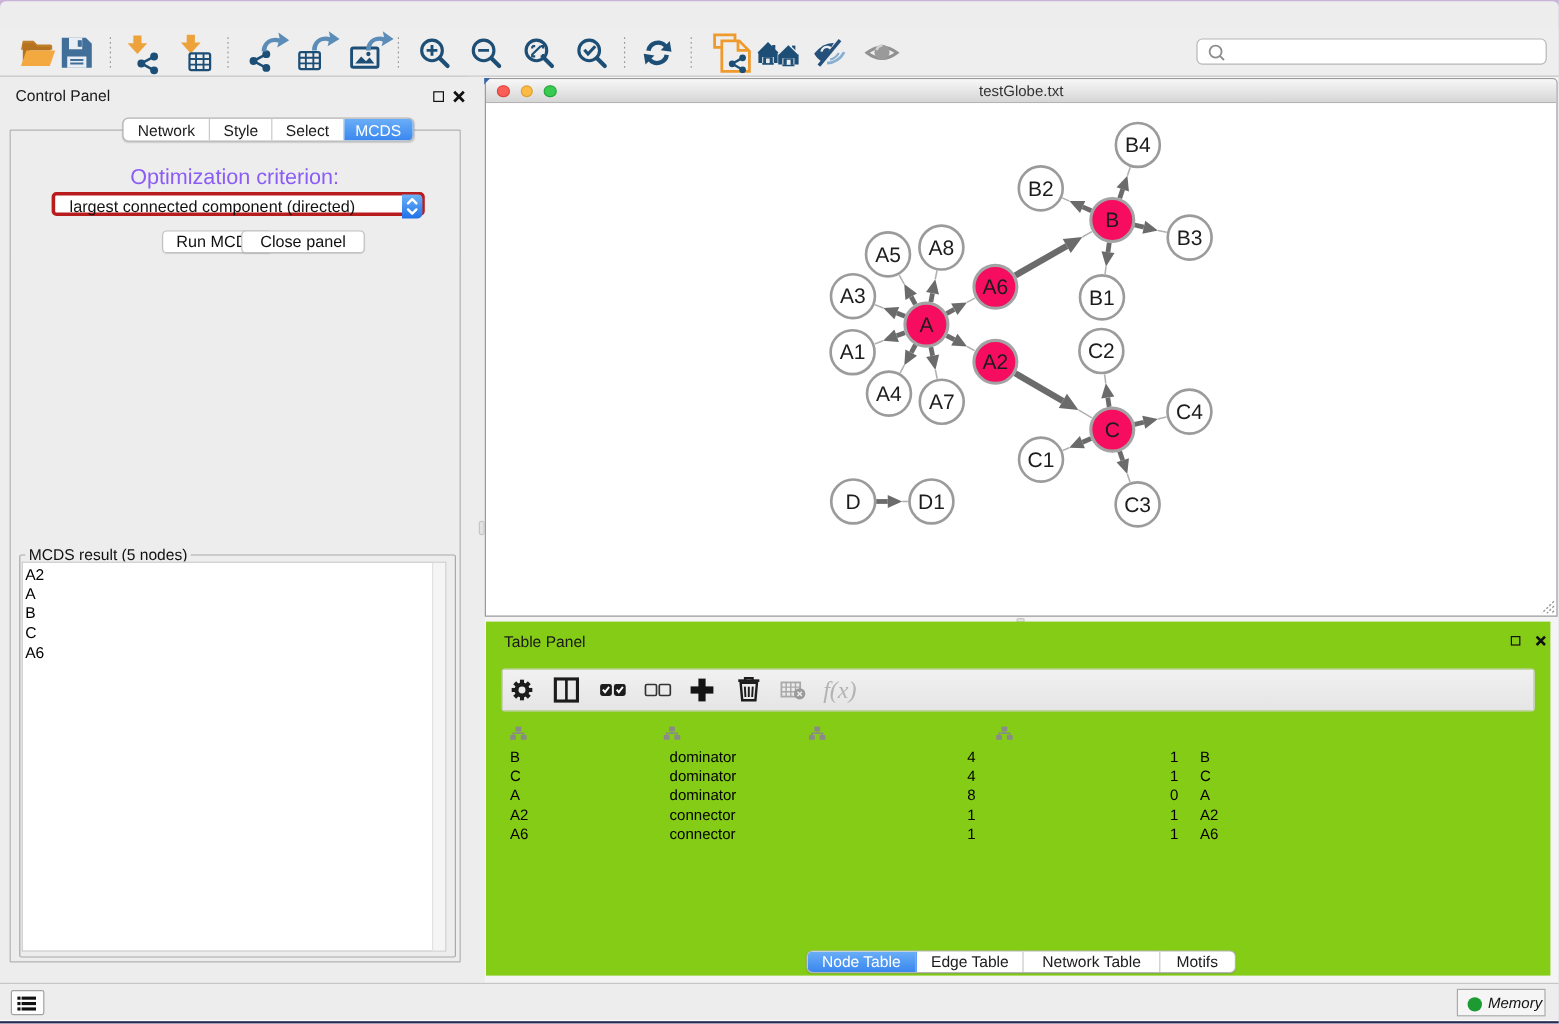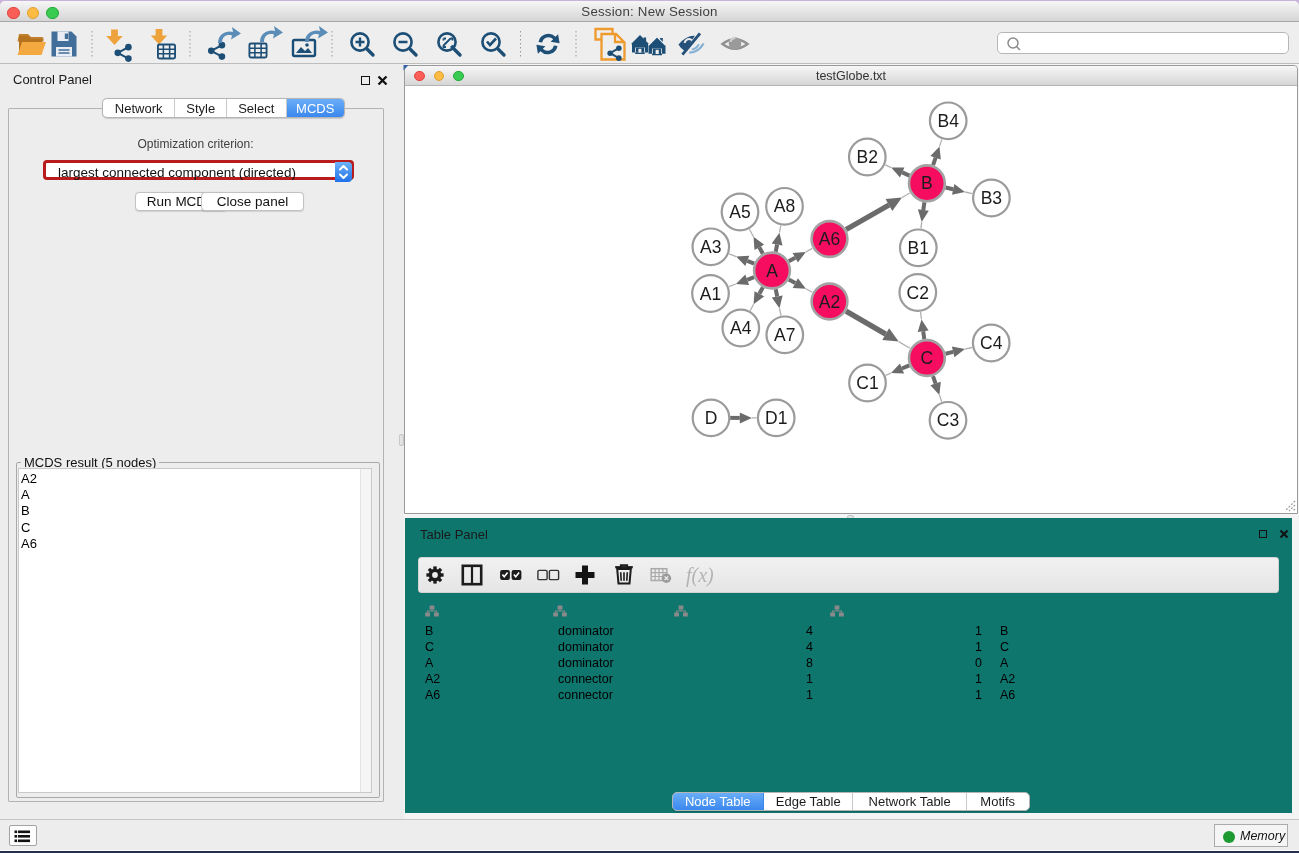--- a/index.html
+++ b/index.html
@@ -10,42 +10,36 @@
 .tl { position:absolute; top:5.5px; width:12.5px; height:12.5px; border-radius:50%; }
 #titlebar .t { position:absolute; top:3px; width:100%; text-align:center; font-size:13.3px; color:#3f3f3f; letter-spacing:0.2px; }
 #toolbar { position:absolute; left:0; top:22px; width:1299px; height:41px; background:#eeeeee; border-bottom:1px solid #bdbdbd; }
 #search { position:absolute; left:997px; top:9px; width:292px; height:22px; background:#fff; border:1px solid #b6b6b6; border-radius:5px; }
 #cpanel { position:absolute; left:0; top:63px; width:391px; height:755px; background:#ededed; }
 #mdi { position:absolute; left:391px; top:63px; width:908px; height:755px; background:#f4f4f4; }
 #divider { position:absolute; left:391px; top:63px; width:13px; height:755px; background:#ededed; }
 #netwin { position:absolute; left:404px; top:64px; width:894px; height:449px; background:#fff; border:1px solid #9a9a9a; border-radius:4px 4px 0 0; }
 #nettitle { position:absolute; left:0; top:0; width:100%; height:20px; background:linear-gradient(#f7f7f7,#d6d6d6); border-bottom:1px solid #b4b4b4; border-radius:4px 4px 0 0; }
 .ntl { position:absolute; top:4.5px; width:10.5px; height:10.5px; border-radius:50%; }
-#tpanel { position:absolute; left:405px; top:517px; width:887px; height:295px; background:#0f766e; }
+#tpanel { position:absolute; left:405px; top:517px; width:887px; height:295px; background:#84cc16; }
 #tptoolbar { position:absolute; left:13px; top:39px; width:861px; height:36px; background:linear-gradient(#f1f1f1,#e5e5e5); border:1px solid #d2d2d2; border-radius:3px; }
 #ttable { position:absolute; left:13px; top:81px; width:870px; height:184px; background:#fff; border:1px solid #5f5f5f; }
 #thead { position:absolute; left:0; top:0; width:659px; height:22px; background:#f4f4f4; border-bottom:1px solid #d9d9d9; }
 .hsep { position:absolute; top:2px; height:18px; width:1px; background:#cccccc; }
 .hlabel { position:absolute; top:4px; font-size:12.5px; color:#111; transform:translateX(-50%); white-space:nowrap; }
 .cell { position:absolute; font-size:12.5px; color:#000; white-space:nowrap; }
 .seg { position:absolute; display:flex; border:1px solid #b5b5b5; border-radius:5px; background:#fff; overflow:hidden; box-shadow:0 0.5px 1px rgba(0,0,0,0.15); }
 .seg div { font-size:13px; color:#1c1c1c; text-align:center; border-right:1px solid #c9c9c9; display:flex; align-items:center; justify-content:center; }
 .seg div:last-child { border-right:none; }
 .seg .on { background:linear-gradient(#6aaef8,#3a87ee); color:#fff; border-right-color:#3a87ee; }
 .macbtn { position:absolute; background:#fff; border:1px solid #c2c2c2; border-radius:4px; font-size:13.5px; color:#111; text-align:center; box-shadow:0 0.5px 1px rgba(0,0,0,0.12); }
 #statusbar { position:absolute; left:0; top:818px; width:1299px; height:32px; background:#ededed; border-top:1px solid #c6c6c6;font-style:italic; }
 .grip { position:absolute; background:#e2e2e2; border:1px solid #c6c6c6; border-radius:2px; }
 </style></head><body>
 <div id="win">
-  <div id="titlebar">
-    <div class="tl" style="left:7px;background:#fa5e57;border:0.5px solid #e04640;"></div>
-    <div class="tl" style="left:26.5px;background:#fcbb44;border:0.5px solid #dfa02e;"></div>
-    <div class="tl" style="left:46px;background:#39ca51;border:0.5px solid #24a939;"></div>
-    <div class="t">Session: New Session</div>
-  </div>
   <div id="toolbar">
       <svg width="780" height="41" viewBox="0 22 780 41" style="position:absolute;left:0;top:0">
         <line x1="92" y1="30" x2="92" y2="57" stroke="#9a9a9a" stroke-width="1" stroke-dasharray="1.5,2.5"></line>
         <line x1="190" y1="30" x2="190" y2="57" stroke="#9a9a9a" stroke-width="1" stroke-dasharray="1.5,2.5"></line>
         <line x1="332" y1="30" x2="332" y2="57" stroke="#9a9a9a" stroke-width="1" stroke-dasharray="1.5,2.5"></line>
         <line x1="520.5" y1="30" x2="520.5" y2="57" stroke="#9a9a9a" stroke-width="1" stroke-dasharray="1.5,2.5"></line>
         <line x1="576" y1="30" x2="576" y2="57" stroke="#9a9a9a" stroke-width="1" stroke-dasharray="1.5,2.5"></line>
         <g transform="translate(32,43)">
           <path d="M-13,-10 h9 l3,3 h11 a1.5,1.5 0 0 1 1.5,1.5 v3 h-26 z" fill="#c07f2a"></path>
 <path d="M-13,11 v-19 h9 l3,3 h11 v3 h-17 z" fill="#b5721f"></path>
@@ -200,21 +194,21 @@
     <svg class="abs" style="left:377px;top:11px" width="11" height="11" viewBox="0 0 11 11">
         <path d="M1.5,1.5 L9.5,9.5 M9.5,1.5 L1.5,9.5" stroke="#111" stroke-width="2.3"></path>
       </svg>
     <div class="abs" style="left:8px;top:44px;width:376px;height:694px;border:1px solid #b3b3b3;border-radius:1px;"></div>
     <div class="seg" style="left:78px;top:34px;width:243px;height:20px;margin-left:24px;">
       <div style="width:73px;">Network</div>
         <div style="width:52px;">Style</div>
         <div style="width:60px;">Select</div>
         <div class="on" style="width:58px;">MCDS</div>
     </div>
-    <div class="abs" style="left:0;top:73px;width:391px;text-align:center;font-size:12px;color:#404040;">Optimization criterion:</div>
+    <div class="abs" style="left:0;top:73px;width:391px;text-align:center;font-size:18px;color:#8b5cf6;">Optimization criterion:</div>
     <div class="abs" style="left:43px;top:96px;width:311px;height:20px;background:#fff;border:3px solid #b91c1c;border-radius:4px;">
       <div class="abs" style="left:12px;top:2px;font-size:13.5px;color:#111;">largest connected component (directed)</div>
       <div class="abs" style="right:-1px;top:-1px;width:17px;height:20px;background:linear-gradient(#6db3f9,#2071e8);border-radius:0 4px 4px 0;">
         <svg width="17" height="20" viewBox="0 0 17 20">
             <path d="M5,7.5 l3.5,-3.5 l3.5,3.5 M5,12.5 l3.5,3.5 l3.5,-3.5" stroke="#fff" stroke-width="2" fill="none" stroke-linecap="round" stroke-linejoin="round"></path>
           </svg>
       </div>
     </div>
     <div class="macbtn" style="left:96px;top:128px;width:92px;height:19px;line-height:18px;margin-left:39px;">Run MCDS</div>
     <div class="macbtn" style="left:201px;top:128px;width:103px;height:19px;line-height:18px;">Close panel</div>

